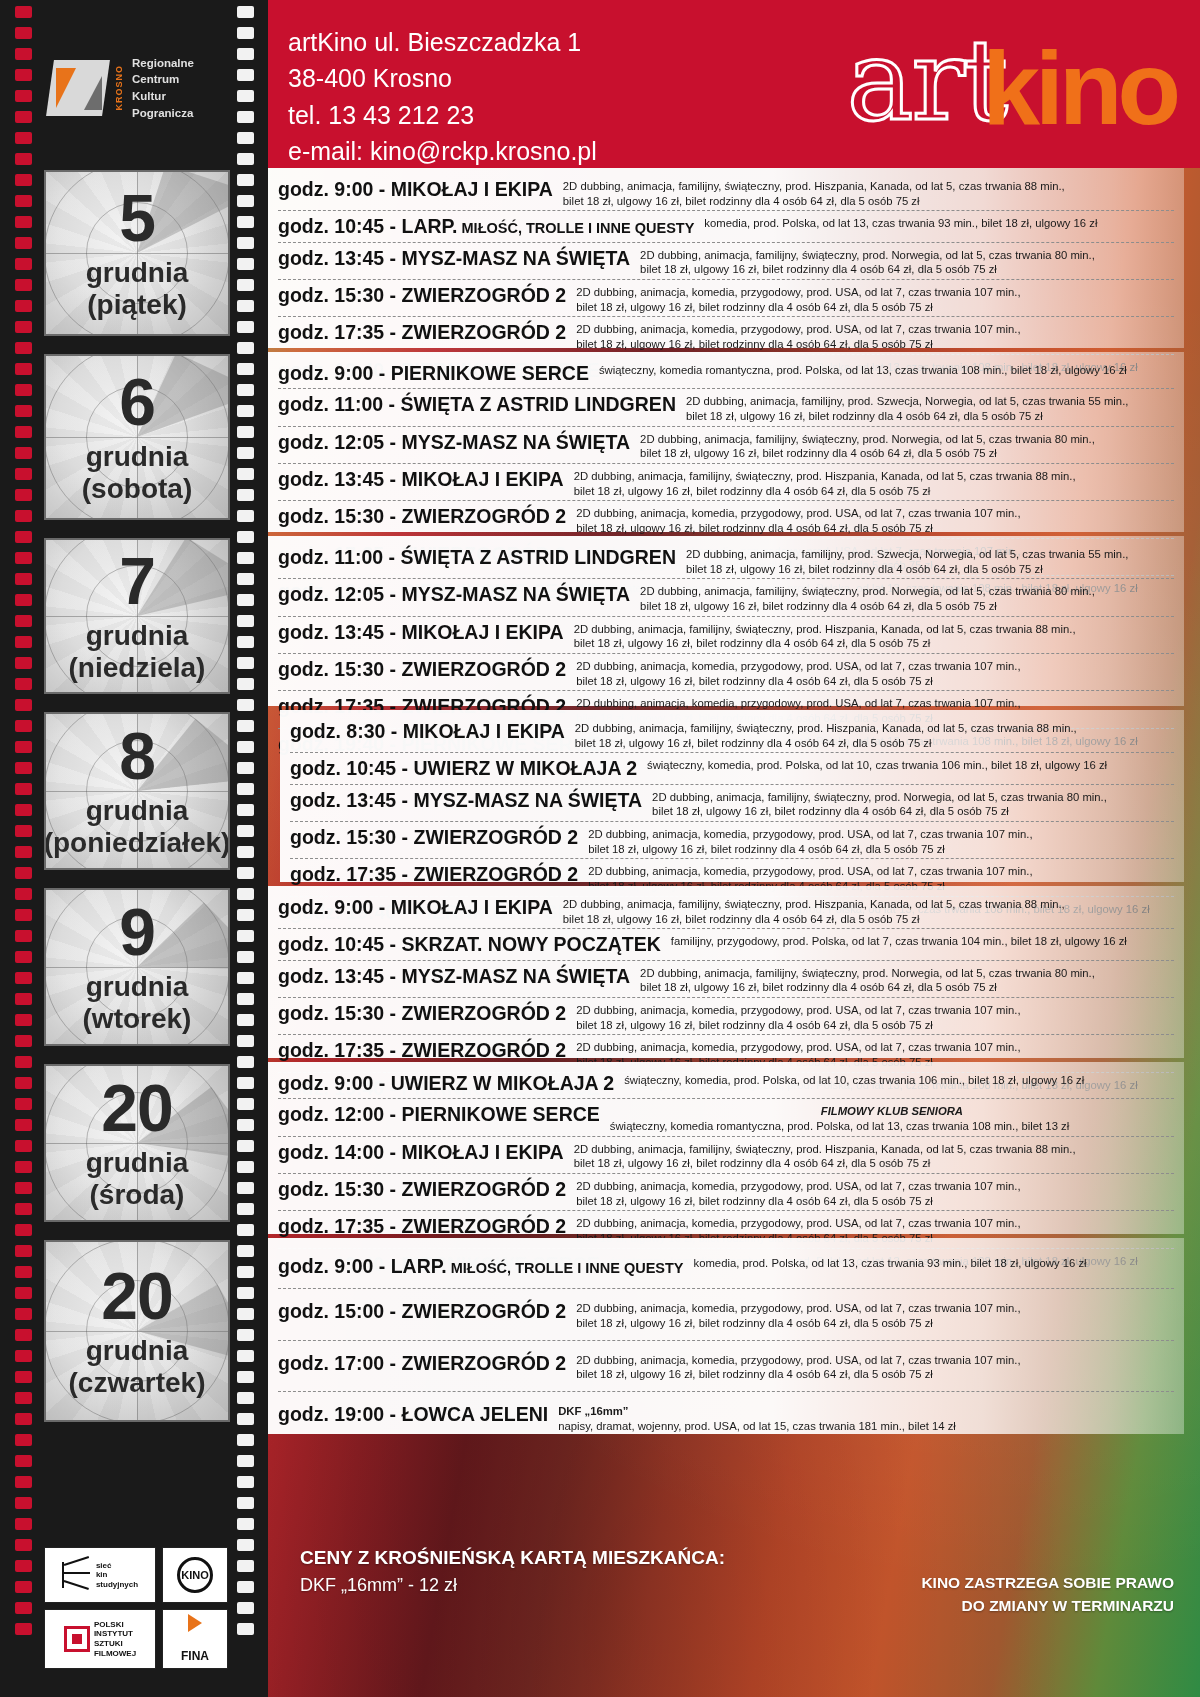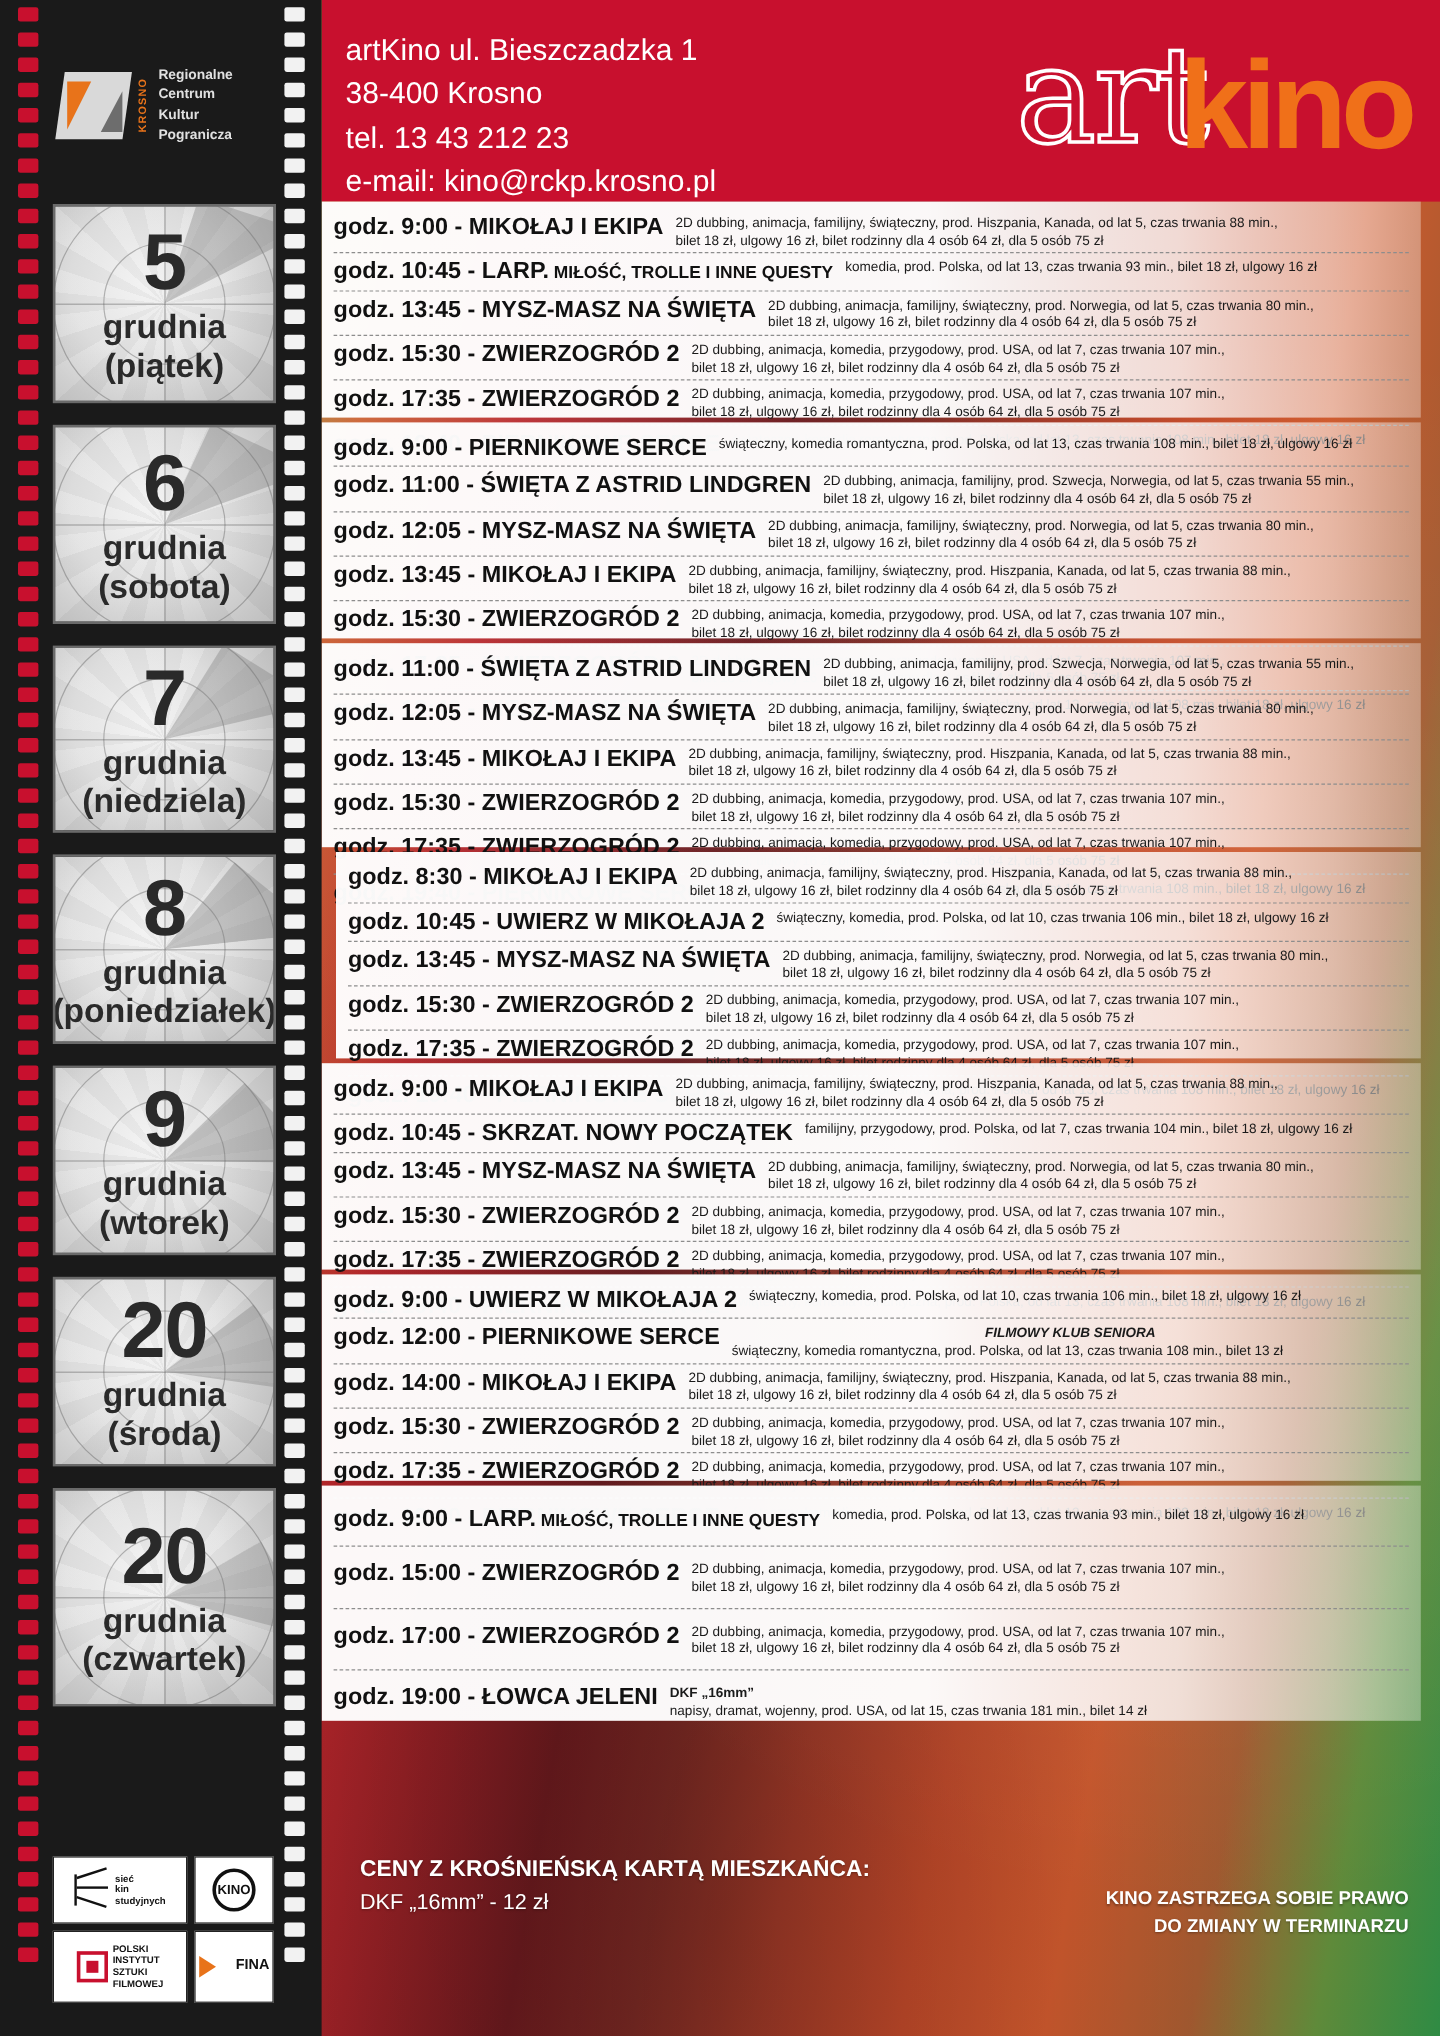--- a/index.html
+++ b/index.html
@@ -496,21 +496,21 @@
               <b></b>
             </div>
           <div class="tiny">
             <div>POLSKI</div>
             <div>INSTYTUT</div>
             <div>SZTUKI</div>
             <div>FILMOWEJ</div>
           </div>
         </div>
         <div class="logo-box lb4">
-          <div style="display:flex;flex-direction:row;align-items:flex-start;gap:17px;">
+          <div style="display:flex;flex-direction:column;align-items:center;gap:17px;">
             <div class="fina-tri"></div>
             <div class="tiny" style="font-size:12px">FINA</div>
           </div>
         </div>
       </div>
     </div>
   </div>
 
   <div class="header">
     <div class="addr">

